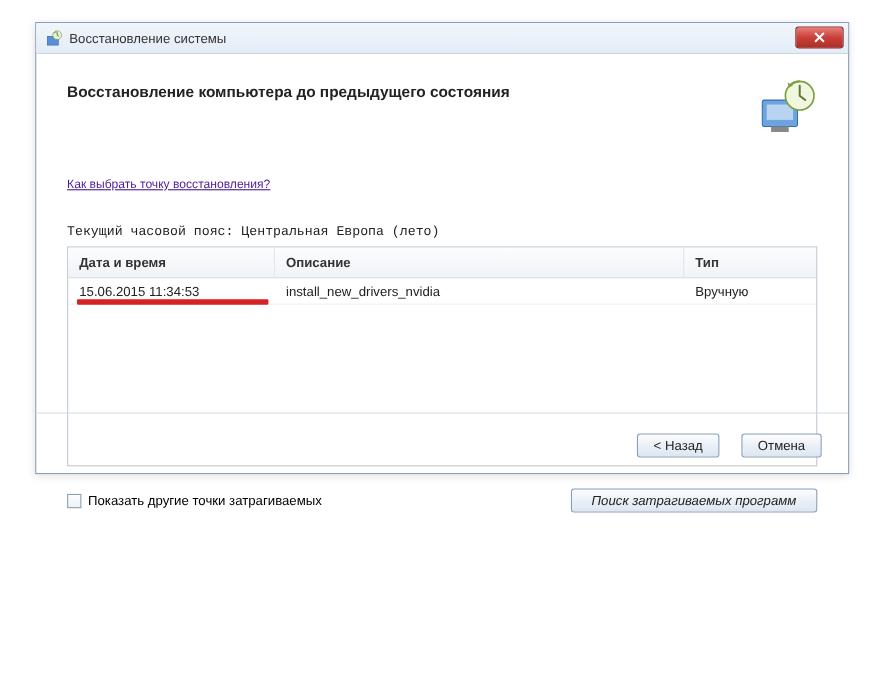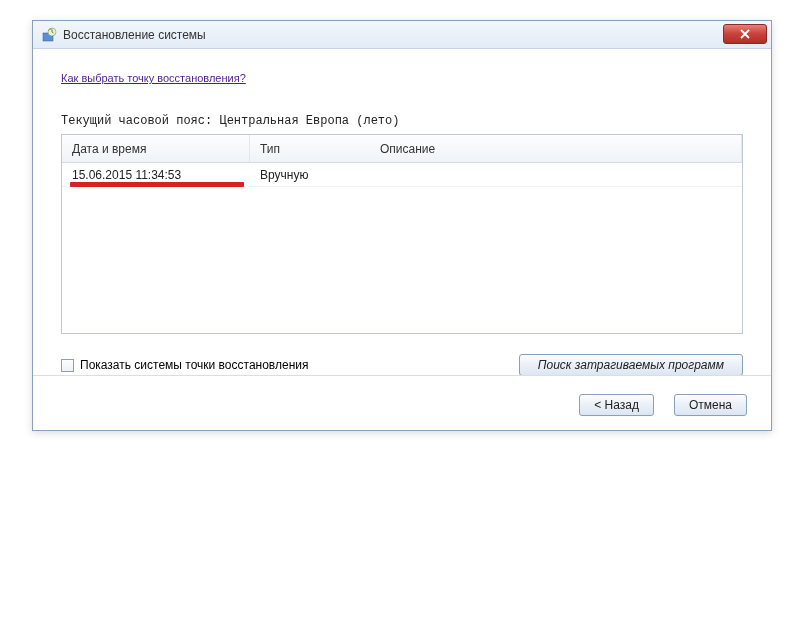--- a/index.html
+++ b/index.html
@@ -101,20 +101,21 @@
       align-items: center;
     }
     .th {
       font-size: 12px;
       color: #333;
       padding: 0 10px;
       border-right: 1px solid #e2e7ef;
       height: 100%;
       display: flex;
       align-items: center;
+      font-weight: bold;
     }
     .col-date { width: 188px; }
     .col-desc { flex: 1; }
     .col-type { width: 120px; border-right: none; }
     .table-row {
       display: flex;
       height: 24px;
       align-items: center;
       border-bottom: 1px solid #eef1f5;
       position: relative;
@@ -206,42 +207,57 @@
     <span class="titlebar-text">Восстановление системы</span>
     <div class="close-btn">
       <svg viewBox="0 0 10 10">
         <path d="M1 1 L9 9 M9 1 L1 9" stroke="#fff" stroke-width="1.8"></path>
       </svg>
     </div>
   </div>
 
   <div class="content">
 
+    <div class="header-row">
+      <div class="page-title">Восстановление компьютера до предыдущего состояния</div>
+      <div class="restore-icon">
+        <svg viewBox="0 0 56 52">
+          <rect x="6" y="20" width="32" height="24" rx="2" fill="#6da3e0" stroke="#3a6fa8" stroke-width="1"></rect>
+          <rect x="10" y="24" width="24" height="14" fill="#b8d4f0"></rect>
+          <rect x="14" y="44" width="16" height="5" fill="#888"></rect>
+          <circle cx="40" cy="16" r="13" fill="#f0f6e0" stroke="#7aa040" stroke-width="1.5"></circle>
+          <path d="M40 7 v9 l5 4" stroke="#5a7a30" stroke-width="1.8" fill="none" stroke-linecap="round"></path>
+          <path d="M30 8 a 13 13 0 0 1 10 -5" stroke="#7aa040" stroke-width="2" fill="none"></path>
+          <path d="M29 4 l1 4 l4 -1 z" fill="#7aa040"></path>
+        </svg>
+      </div>
+    </div>
 
     <a class="help-link">Как выбрать точку восстановления?</a>
 
     <div class="tz-label">Текущий часовой пояс: Центральная Европа (лето)</div>
 
     <div class="table-container">
       <div class="table-header">
         <div class="th col-date">Дата и время</div>
+        <div class="th col-desc">Описание</div>
         <div class="th col-type">Тип</div>
-        <div class="th col-desc">Описание</div>
       </div>
       <div class="table-row">
         <div class="td col-date">15.06.2015 11:34:53</div>
+        <div class="td col-desc">install_new_drivers_nvidia</div>
         <div class="td col-type">Вручную</div>
         <div class="red-underline"></div>
       </div>
     </div>
 
     <div class="below-table">
       <div class="checkbox-row">
         <div class="checkbox"></div>
-        <span>Показать системы точки восстановления</span>
+        <span>Показать другие точки затрагиваемых</span>
       </div>
       <button class="btn btn-wide">Поиск затрагиваемых программ</button>
     </div>
 
   </div>
 
   <div class="divider"></div>
 
   <div class="footer">
     <button class="btn">&lt; Назад</button>

